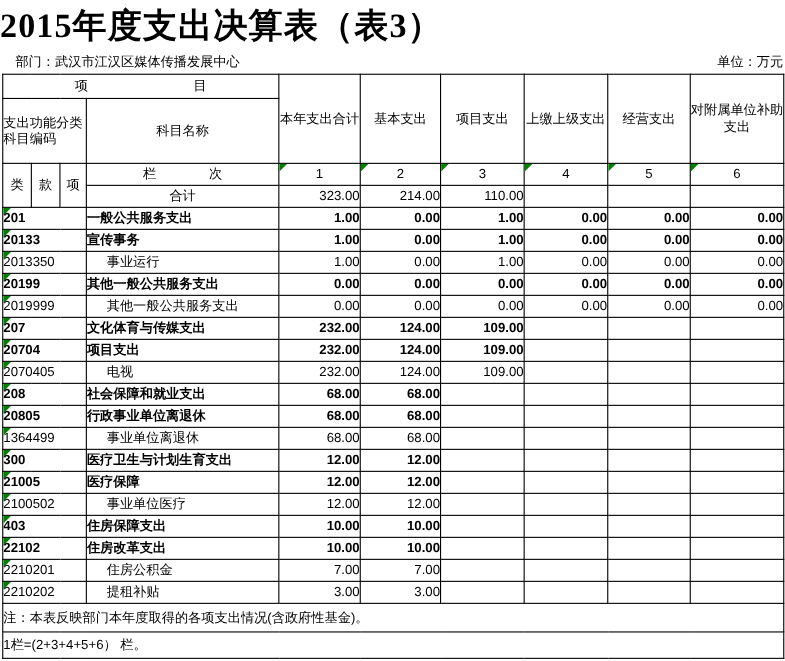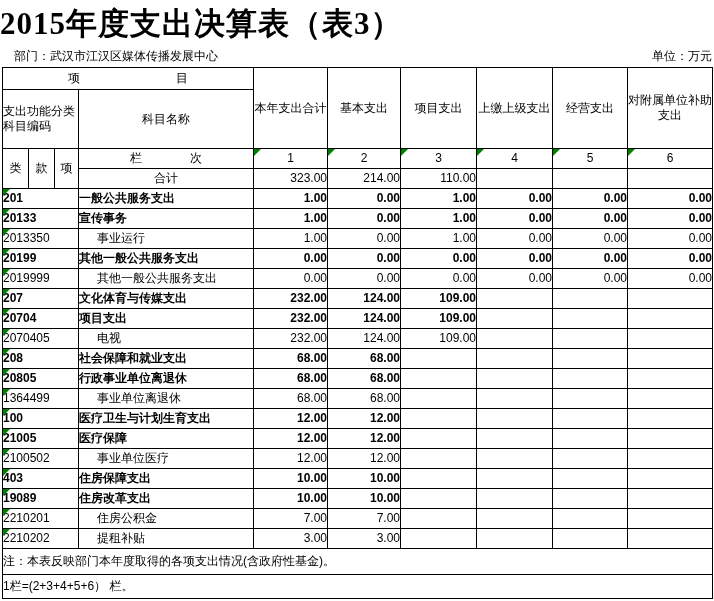--- a/index.html
+++ b/index.html
@@ -214,21 +214,21 @@
         <td colspan="3" class="code-cell tri">1364499</td>
         <td class="name-cell indent">事业单位离退休</td>
         <td class="num">68.00</td>
         <td class="num">68.00</td>
         <td class="num"></td>
         <td class="num"></td>
         <td class="num"></td>
         <td class="num"></td>
       </tr>
       <tr class="bold-row">
-        <td colspan="3" class="code-cell tri">100</td>
+        <td colspan="3" class="code-cell tri">300</td>
         <td class="name-cell">医疗卫生与计划生育支出</td>
         <td class="num">12.00</td>
         <td class="num">12.00</td>
         <td class="num"></td>
         <td class="num"></td>
         <td class="num"></td>
         <td class="num"></td>
       </tr>
       <tr class="bold-row">
         <td colspan="3" class="code-cell tri">21005</td>
@@ -254,21 +254,21 @@
         <td colspan="3" class="code-cell tri">403</td>
         <td class="name-cell">住房保障支出</td>
         <td class="num">10.00</td>
         <td class="num">10.00</td>
         <td class="num"></td>
         <td class="num"></td>
         <td class="num"></td>
         <td class="num"></td>
       </tr>
       <tr class="bold-row">
-        <td colspan="3" class="code-cell tri">19089</td>
+        <td colspan="3" class="code-cell tri">22102</td>
         <td class="name-cell">住房改革支出</td>
         <td class="num">10.00</td>
         <td class="num">10.00</td>
         <td class="num"></td>
         <td class="num"></td>
         <td class="num"></td>
         <td class="num"></td>
       </tr>
       <tr class="detail-row">
         <td colspan="3" class="code-cell tri">2210201</td>

